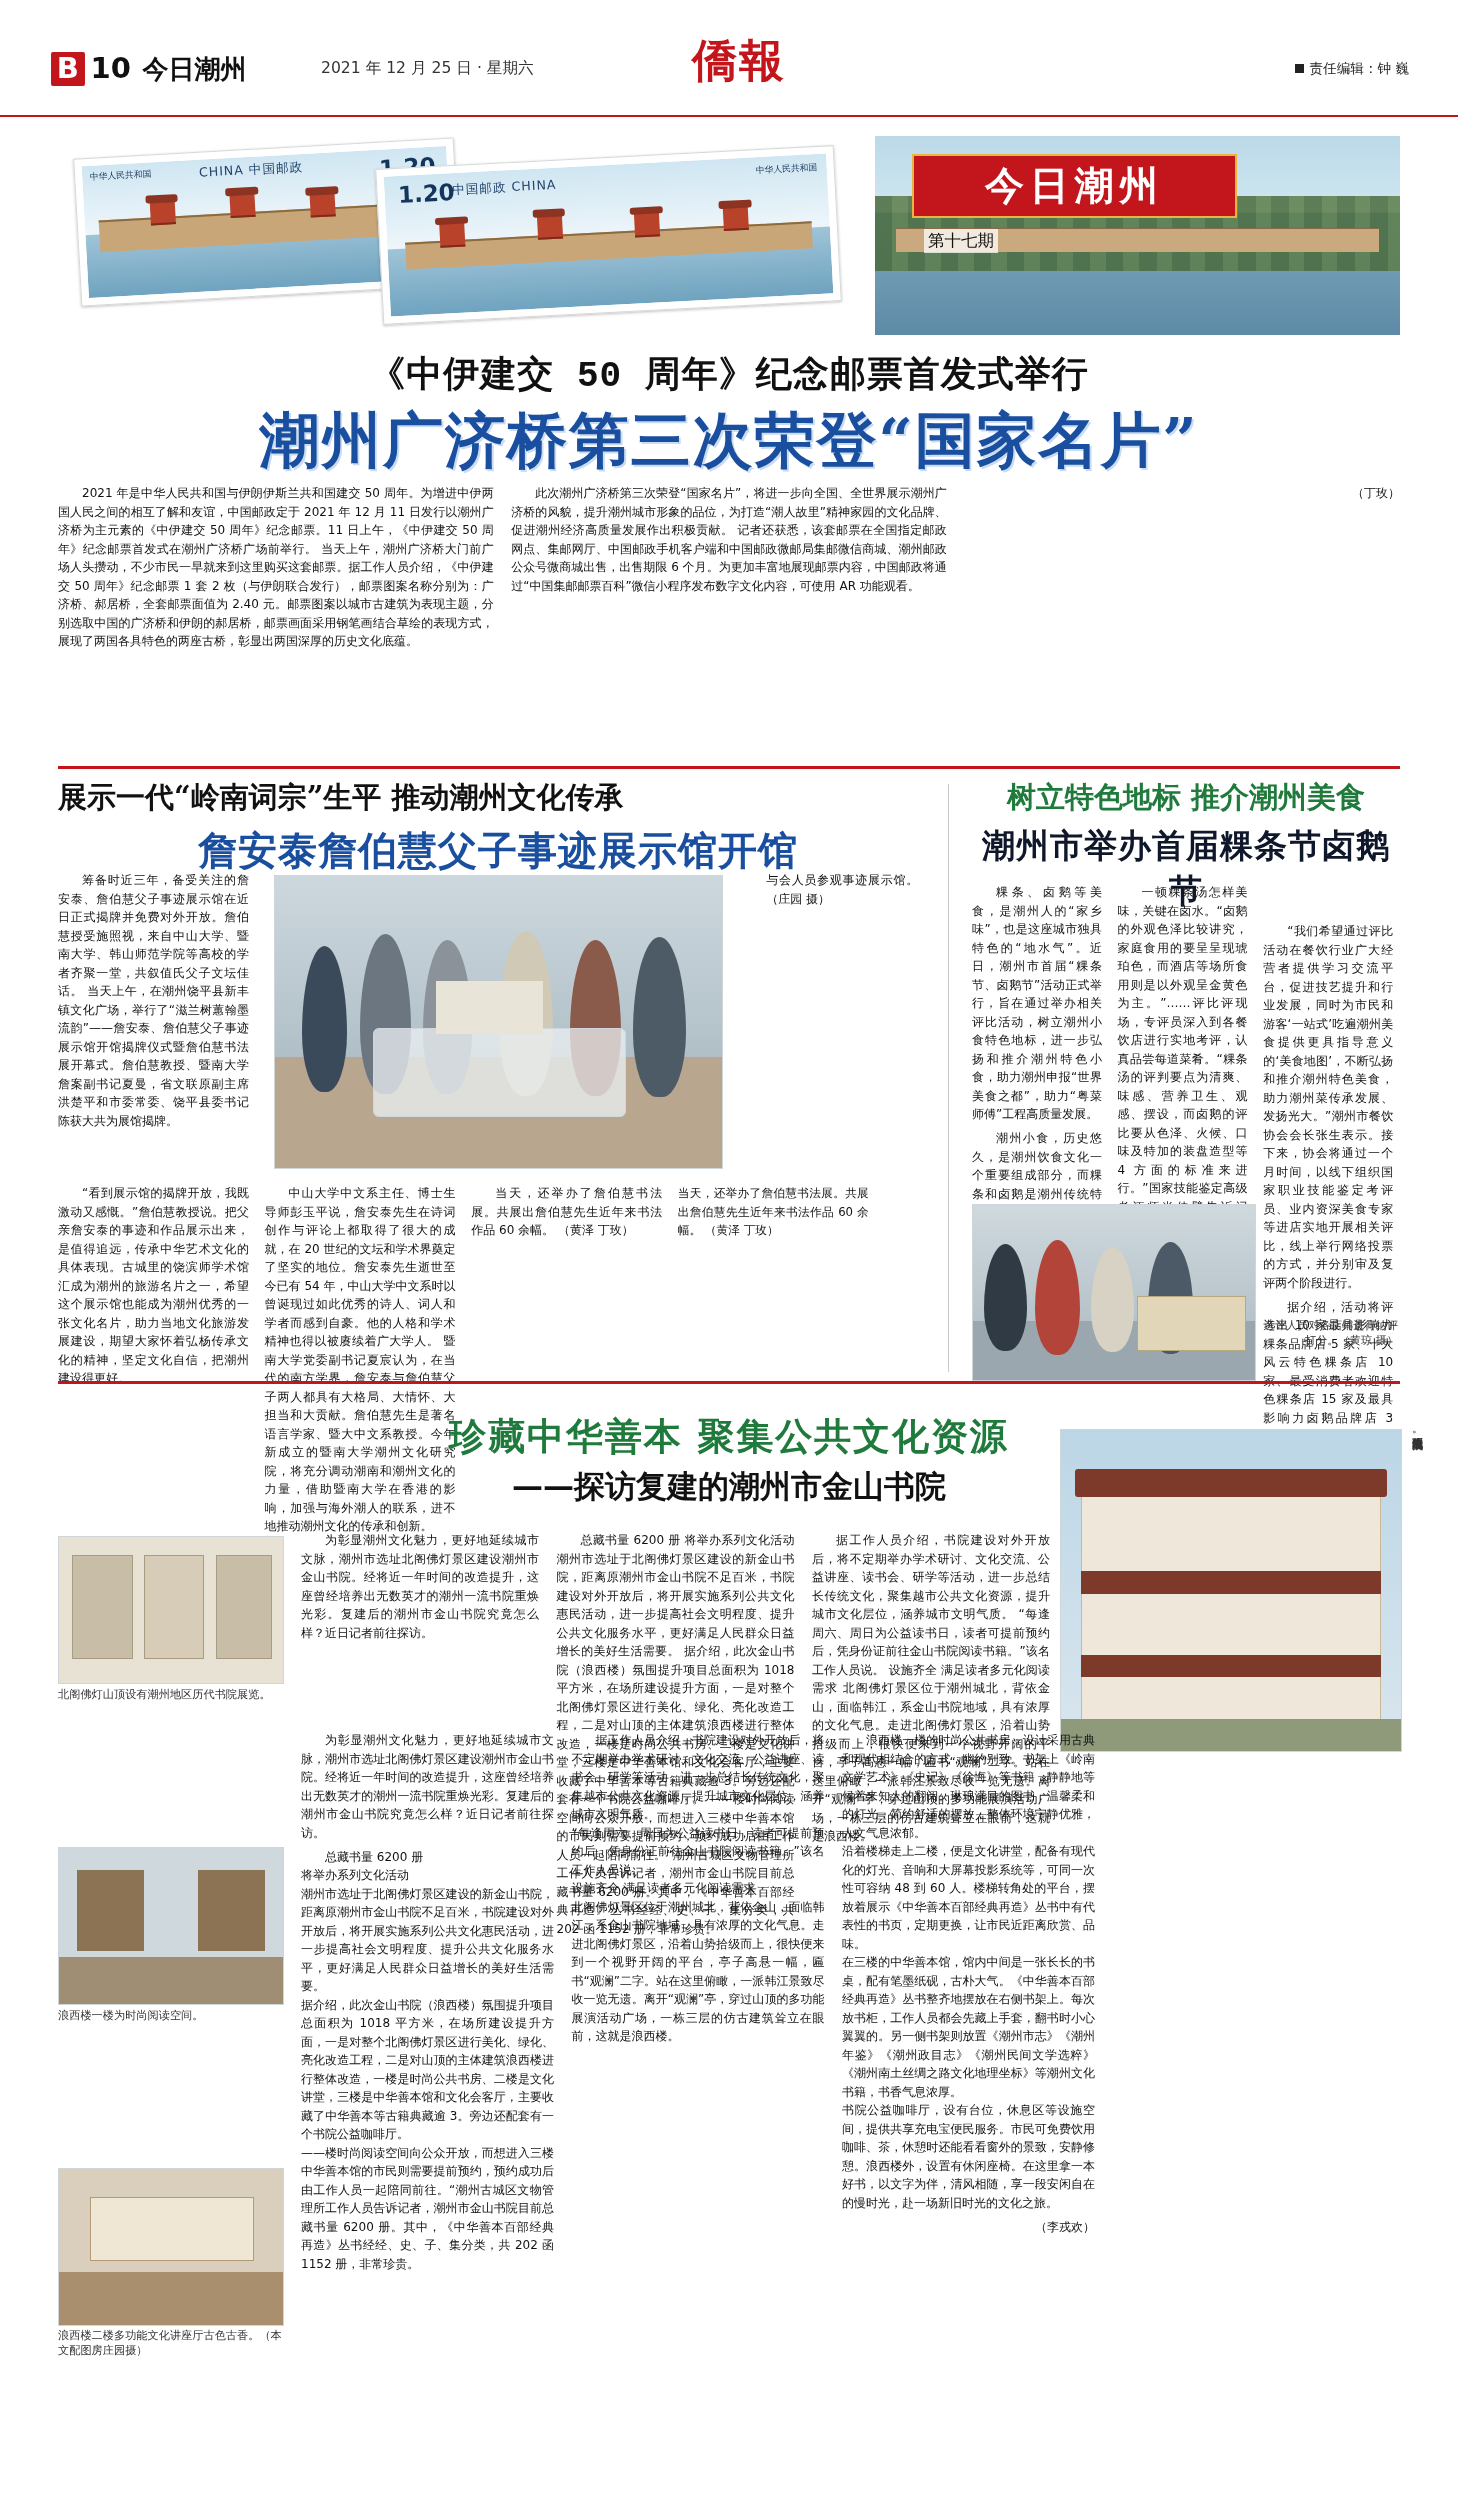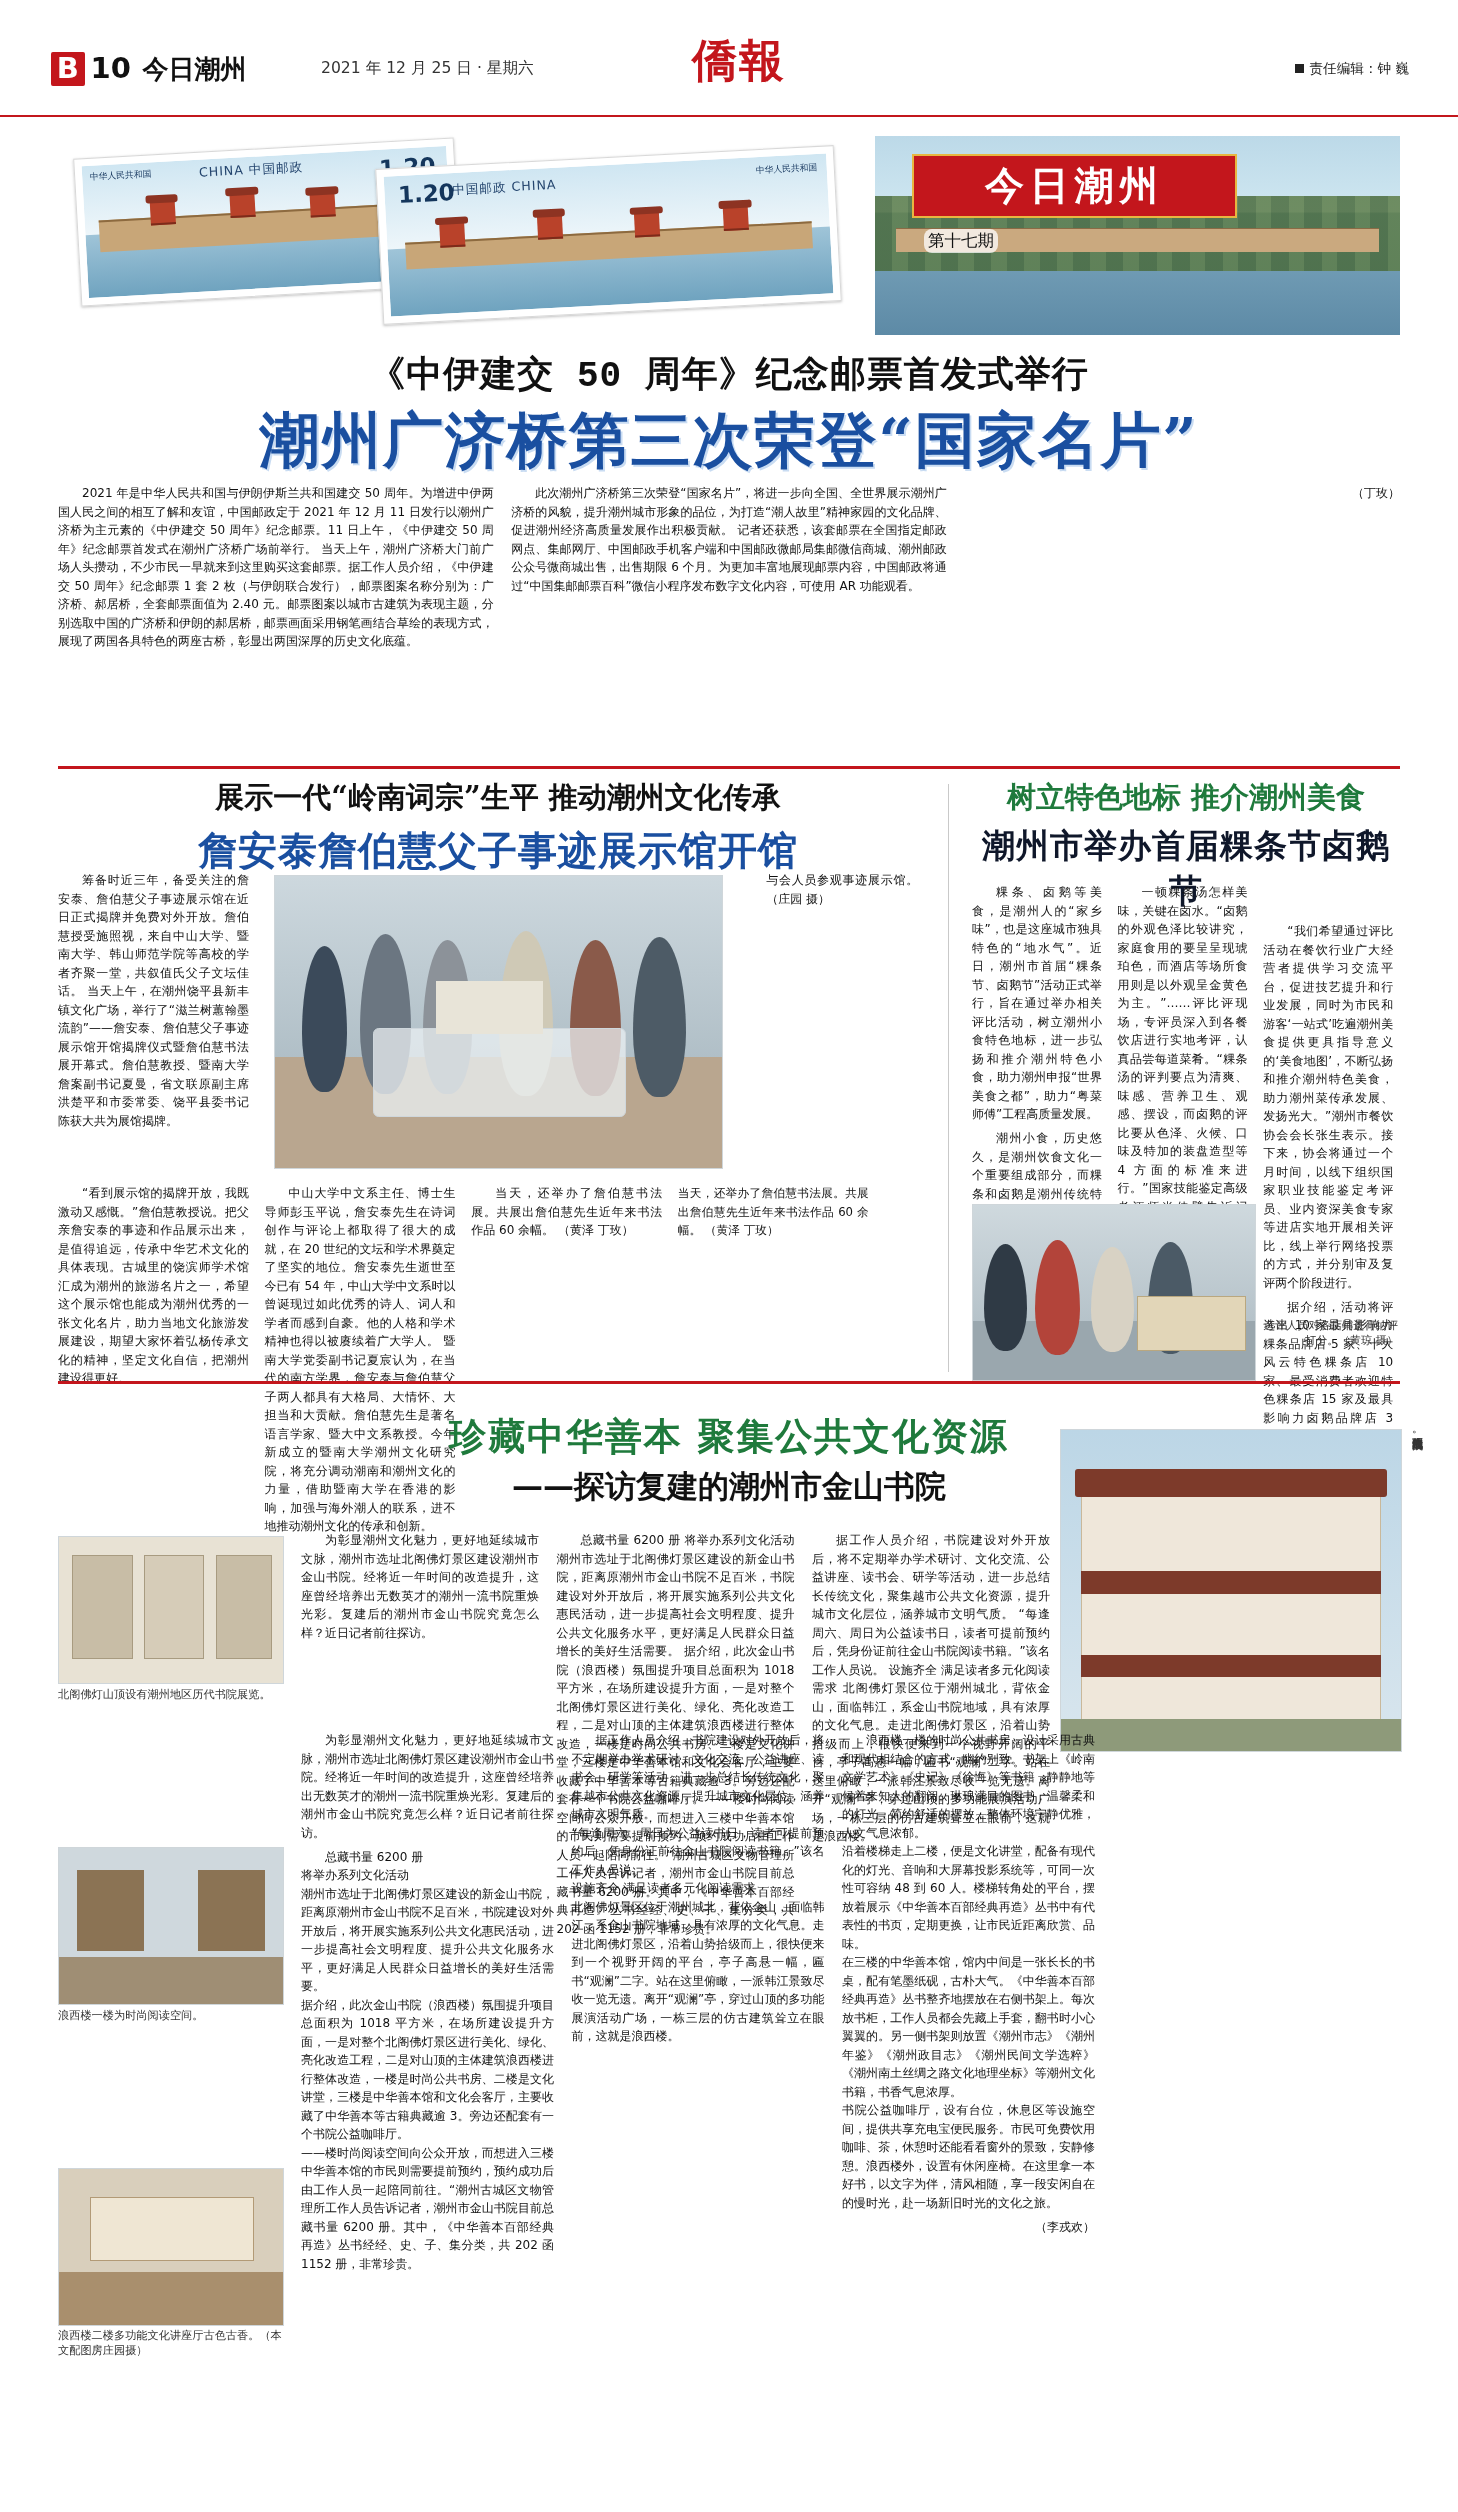--- a/index.html
+++ b/index.html
@@ -29,21 +29,21 @@
   .pav:after{content:"";position:absolute;left:-3.9px;right:-3.9px;top:-6.8px;height:7.8px;background:#8d3322;border-radius:2.9px;}
   .stampTxt{position:absolute;font-size:8.8px;color:#1c3c63;font-family:"DejaVu Sans",sans-serif;}
   .stampVal{position:absolute;font-weight:bold;color:#14365c;}
 
   .todayLogo{position:absolute;left:875px;top:136px;width:525px;height:199px;overflow:hidden;border:0;}
   .tl-photo{position:absolute;inset:0;background:linear-gradient(#bcd9e8 0%,#cfe7f1 38%,#7fa9bf 39%,#5d8aa6 100%);}
   .tl-trees{position:absolute;left:0;right:0;top:30%;height:38%;background:repeating-linear-gradient(90deg,#4a6b3d 0 17.5px,#5d7d49 17.5px 33px);opacity:.85;}
   .tl-bridge{position:absolute;left:4%;right:4%;top:46%;height:12%;background:#caa97f;border-top:1.9px solid #8a6b45;}
   .tl-banner{position:absolute;left:37px;top:17.5px;width:321px;height:60px;background:#c3161c;border:2.9px solid #e8b640;display:flex;align-items:center;justify-content:center;}
   .tl-banner span{color:#fff;font-family:"DejaVu Serif",serif;font-weight:bold;font-size:39px;letter-spacing:5.8px;}
-  .tl-issue{position:absolute;left:49px;top:93px;font-size:16.5px;color:#111;background:rgba(255,255,255,.75);padding:1px 3.9px;border-radius:8px;}
+  .tl-issue{position:absolute;left:49px;top:93px;font-size:16.5px;color:#111;background:rgba(255,255,255,.75);padding:1px 3.9px;}
 
   
   .h-sub{position:absolute;left:58px;top:350px;width:1342px;text-align:center;font-family:Liberation Mono, monospace;font-weight:bold;font-size:36px;color:#111;letter-spacing:1px;}
   .h-main{position:absolute;left:58px;top:401px;width:1342px;text-align:center;font-family:"DejaVu Serif","Liberation Serif",serif;font-weight:bold;font-size:60px;color:#1a4fa0;letter-spacing:1.9px;text-shadow:1.9px 1.9px 0 #c9dcf2;}
   .rule-red{position:absolute;left:58px;width:1342px;height:2.9px;background:#c3161c;}
 
   
   .topcols{position:absolute;left:58px;top:484px;width:1342px;height:272px;display:flex;gap:17.5px;}
   .col{flex:1;font-size:12px;line-height:18.5px;color:#111;text-align:justify;}
   .col p{margin:0 0 5.8px 0;text-indent:2em;}
@@ -150,21 +150,21 @@
     <div class="col">
       <p style="text-align:right;text-indent:0;">（丁玫）</p>
     </div>
   </div>
 
   <div class="rule-red" style="top:766px;"></div>
   <div class="vline"></div>
 
   <div class="mid">
     <div class="midLeft">
-      <div class="sec-h1" style="text-align:center;">展示一代“岭南词宗”生平 推动潮州文化传承</div>
+      <div class="sec-h1" style="text-align:left;">展示一代“岭南词宗”生平 推动潮州文化传承</div>
       <div class="sec-h2" style="text-align:center;margin-top:5.8px;">詹安泰詹伯慧父子事迹展示馆开馆</div>
 
       <div class="photoBox" style="position:absolute;left:216px;top:97px;width:447px;height:292px;">
         <div class="ph-room"></div>
         <div class="ph-floor"></div>
         <div class="blob" style="left:6%;top:24%;width:45px;height:146px;background:#3b4a5a;"></div>
         <div class="blob" style="left:19%;top:20%;width:51px;height:160px;background:#6b7681;"></div>
         <div class="blob" style="left:33%;top:22%;width:49px;height:154px;background:#8c9299;"></div>
         <div class="blob" style="left:50%;top:19%;width:54px;height:165px;background:#cfc9b6;"></div>
         <div class="blob" style="left:66%;top:22%;width:51px;height:156px;background:#8a5a4a;"></div>

